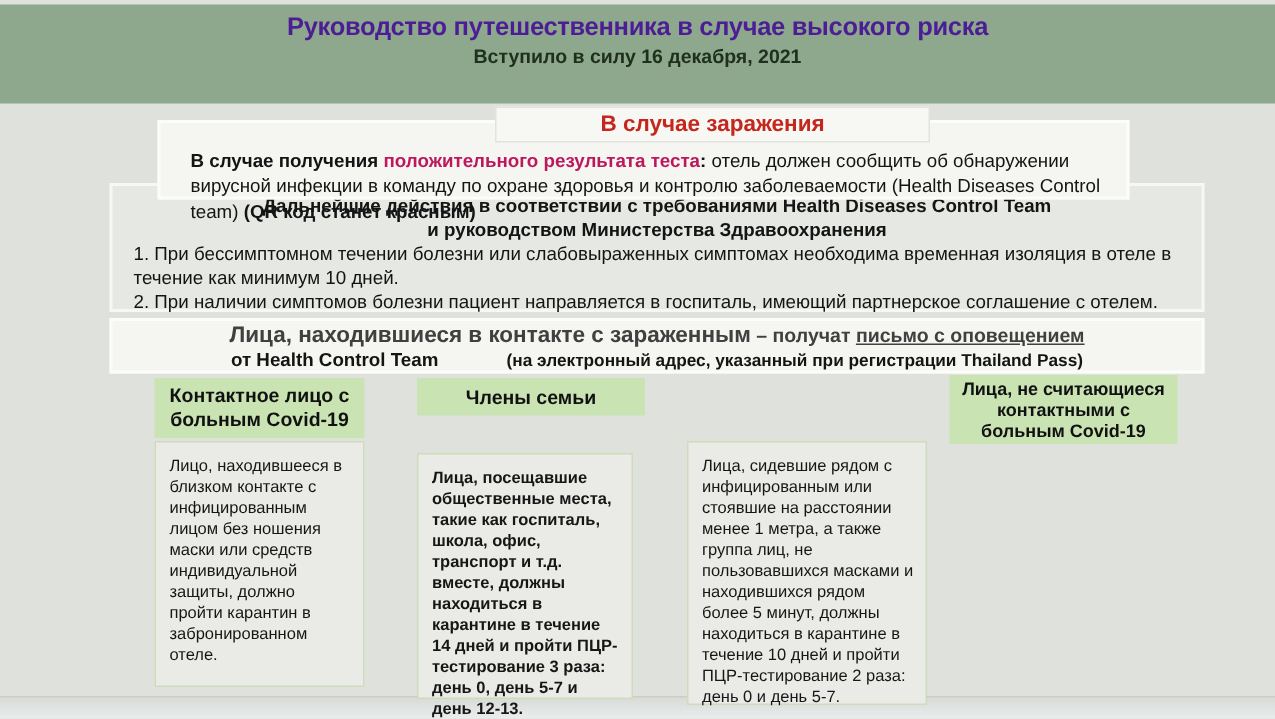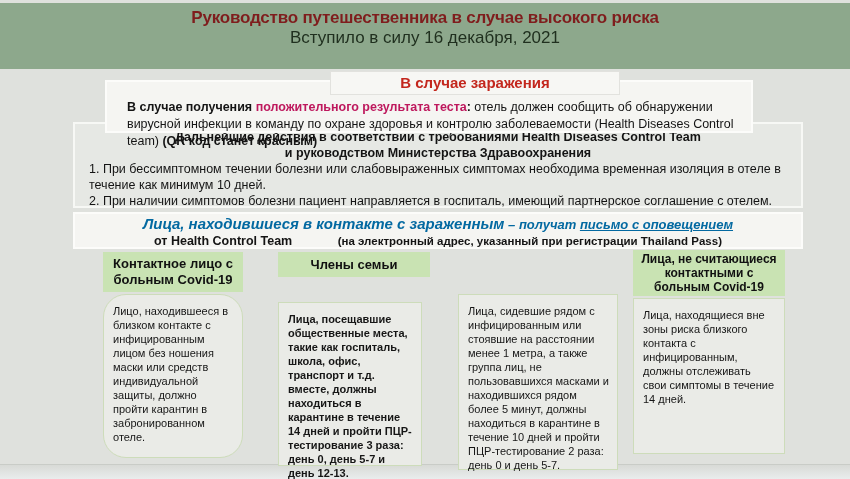--- a/index.html
+++ b/index.html
@@ -3,23 +3,23 @@
 <meta charset="utf-8">
 <style>
   * { margin:0; padding:0; box-sizing:border-box; }
   html,body { width:850px; height:479px; overflow:hidden; }
   body { font-family:"Liberation Sans", sans-serif; background:#eef0ec; }
   .page { position:relative; width:850px; height:479px; background:#dfe1dd; }
 
   
   .band { position:absolute; left:0; top:3px; width:850px; height:66px;
           background:#8da88c; text-align:center; padding-top:4px; }
-  .band .t1, .band .t2 { font-size:17px; font-weight:bold; color:#7f1d1d;
+  .band .t1, .band .t2 { font-size:17px; font-weight:bold; color:#4c1d95;
           line-height:21px; letter-spacing:-0.2px; }
-  .band .sub { font-size:17px; color:#20301f; line-height:18px; margin-top:1px; }
+  .band .sub { font-size:13px; color:#20301f; line-height:18px; margin-top:1px;font-weight:bold; }
 
   
   .label-box { position:absolute; left:330px; top:71px; width:290px; height:24px;
           background:#f7f7f4; border:1px solid #e2e2de; z-index:5;
           text-align:center; line-height:22px; font-size:15px; font-weight:bold;
           color:#c3271d; }
 
   
   .box1 { position:absolute; left:105px; top:80px; width:648px; height:53px;
           background:#f5f5f2; border:2px solid #fcfcfa; z-index:2;
@@ -32,39 +32,39 @@
   .box2 { position:absolute; left:73px; top:122px; width:730px; height:86px;
           background:#e6e8e4; border:2px solid #f7f8f5; z-index:1;
           padding:5px 14px 0 14px; font-size:12.5px; line-height:16px; color:#141414; }
   .box2 .hd { text-align:center; font-weight:bold; }
   .box2 .item { text-align:left; }
 
   
   .box3 { position:absolute; left:73px; top:212px; width:730px; height:37px;
           background:#f5f5f2; border:2px solid #fcfcfa; z-index:2;
           text-align:center; padding-top:1px; }
-  .box3 .l1 { font-size:15px; font-weight:bold; color:#0369a1; line-height:18px;font-style:italic; }
+  .box3 .l1 { font-size:15px; font-weight:bold; color:#404040; line-height:18px; }
   .box3 .l1 .small { font-size:13px; }
   .box3 .l2 { font-size:12.5px; font-weight:bold; color:#141414; line-height:15px; }
   .box3 .l2 .paren { font-size:11.5px;margin-left:42px; }
 
   
   .footer { position:absolute; left:0; top:464px; width:850px; height:15px;
           background:linear-gradient(#d8dad6,#e9eded); border-top:1px solid #c9ccc7; z-index:0; }
 
   
   .col-header { position:absolute; background:#c9e3b3; z-index:3;
           display:flex; align-items:center; justify-content:center; text-align:center;
           font-weight:bold; font-size:13px; line-height:16px; color:#111;
           padding:2px 4px; }
   .col-body { position:absolute; background:#eaebe7; border:1px solid #cddcba; z-index:2;
           padding:9px 8px 0 9px; font-size:11px; line-height:14px; color:#161616;
           text-align:left; }
   .c1h { left:103px; top:252px; width:140px; height:40px; }
-  .c1b { left:103px; top:294px; width:140px; height:164px;border-radius:23px; }
+  .c1b { left:103px; top:294px; width:140px; height:164px; }
   .c2h { left:278px; top:252px; width:152px; height:25px; }
   .c2b { left:278px; top:302px; width:144px; height:164px;font-weight:bold; }
   .c3h { left:458px; top:252px; width:160px; height:40px; }
   .c3b { left:458px; top:294px; width:160px; height:176px; }
   .c4h { left:633px; top:250px; width:152px; height:46px; font-size:12px; line-height:14px; }
   .c4b { left:633px; top:298px; width:152px; height:156px; }
 </style>
 </head>
 <body>
 
@@ -95,15 +95,14 @@
 
   <div class="col-header c1h">Контактное лицо с больным Covid-19</div>
   <div class="col-body c1b">Лицо, находившееся в близком контакте с инфицированным лицом без ношения маски или средств индивидуальной защиты, должно пройти карантин в забронированном отеле.</div>
 
   <div class="col-header c2h">Члены семьи</div>
   <div class="col-body c2b">Лица, посещавшие общественные места, такие как госпиталь, школа, офис, транспорт и т.д. вместе, должны находиться в карантине в течение 14 дней и пройти ПЦР-тестирование 3 раза: день 0, день 5-7 и день 12-13.</div>
 
   <div class="col-body c3b">Лица, сидевшие рядом с инфицированным или стоявшие на расстоянии менее 1 метра, а также группа лиц, не пользовавшихся масками и находившихся рядом более 5 минут, должны находиться в карантине в течение 10 дней и пройти ПЦР-тестирование 2 раза: день 0 и день 5-7.</div>
 
   <div class="col-header c4h">Лица, не считающиеся контактными с больным Covid-19</div>
-  <div class="col-body c4b">Лица, находящиеся вне зоны риска близкого контакта с инфицированным, должны отслеживать свои симптомы в течение 14 дней.</div>
 
 </div>
 
 </body></html>

